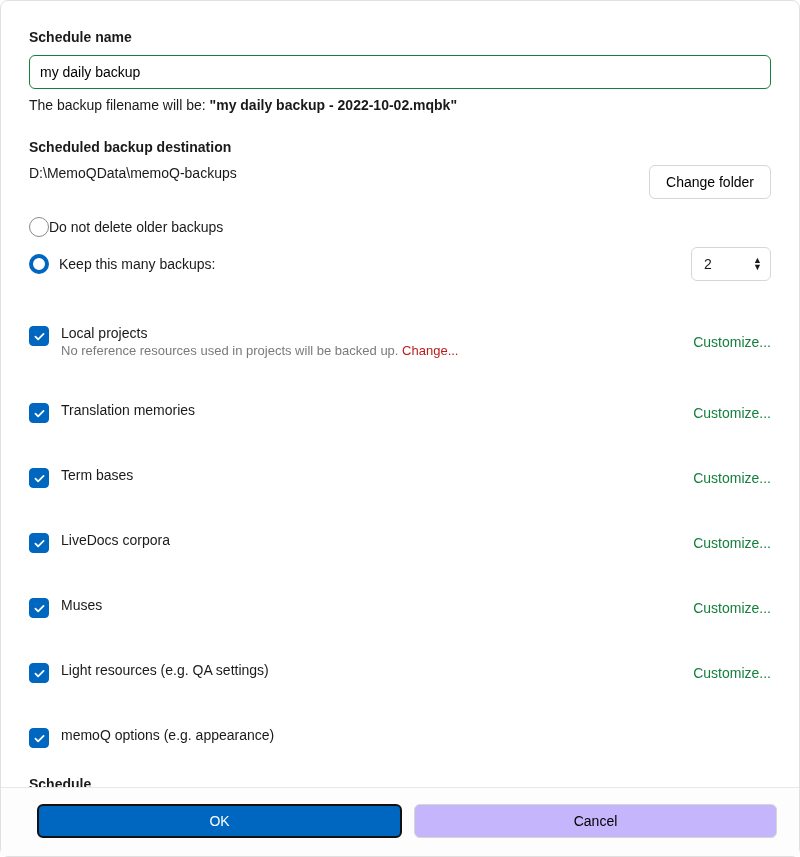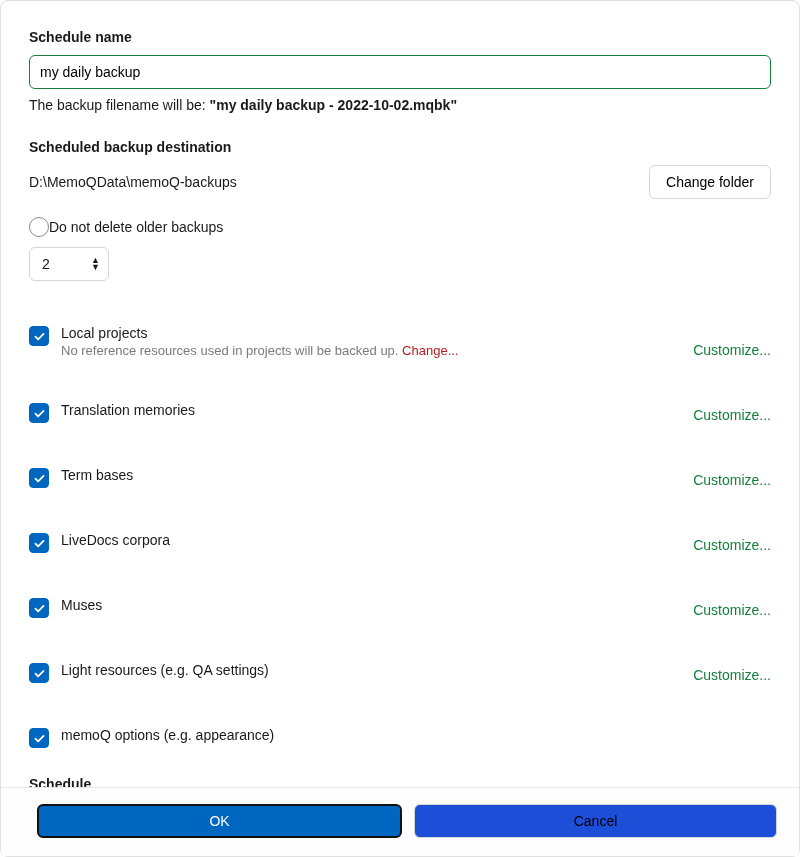--- a/index.html
+++ b/index.html
@@ -44,21 +44,20 @@
     background: #fff;
   }
   .hint-line {
     margin-top: 8px;
     font-size: 14px;
   }
   .hint-line .bold { font-weight: 700; }
   .dest-row {
     display: flex;
     justify-content: space-between;
-    align-items: center;
     gap: 28px;
     margin-top: 2px;
   }
   .dest-path { flex: 1; }
   .btn {
     height: 34px;
     padding: 0 16px;
     border: 1px solid #d6d6d6;
     border-radius: 6px;
     background: #fff;
@@ -113,21 +112,21 @@
     cursor: pointer;
   }
   .spinbox-arrows span { font-size: 9px; }
 
   .items {
     margin-top: 36px;
   }
   .item-row {
     display: flex;
     justify-content: space-between;
-    align-items: flex-end;
+    align-items: center;
     gap: 16px;
     margin-bottom: 16px;
     margin-top: 44px;
   }
   .item-left { display: flex; gap: 12px; align-items: flex-start; }
   .checkbox {
     width: 20px; height: 20px;
     border-radius: 4px;
     border: 1.5px solid #0067c0;
     background: #0067c0;
@@ -195,21 +194,21 @@
     display: flex;
     gap: 12px;
   }
   .footer-btn {
     flex: 1;
     height: 34px;
     border-radius: 6px;
     font-size: 14px;
     cursor: pointer;
     border: 1px solid #d6d6d6;
-    background: #1d4ed8;
+    background: #c4b5fd;
   }
   .footer-btn.primary {
     background: #0067c0;
     color: #fff;
     border: 2px solid #111;
   }
 </style>
 </head>
 <body>
 
@@ -228,20 +227,24 @@
     <div class="dest-row">
       <div class="dest-path">D:\MemoQData\memoQ-backups</div>
       <button class="btn">Change folder</button>
     </div>
 
     <div class="radio-row" style="margin-top:18px;">
       <span class="radio"></span>
       <span>Do not delete older backups</span>
     </div>
     <div class="keep-row">
+      <div class="keep-left">
+        <span class="radio selected"></span>
+        <span>Keep this many backups:</span>
+      </div>
       <div class="spinbox">
         <span class="spinbox-val">2</span>
         <span class="spinbox-arrows">
           <span>▲</span>
             <span>▼</span>
         </span>
       </div>
     </div>
 
     <div class="items">

